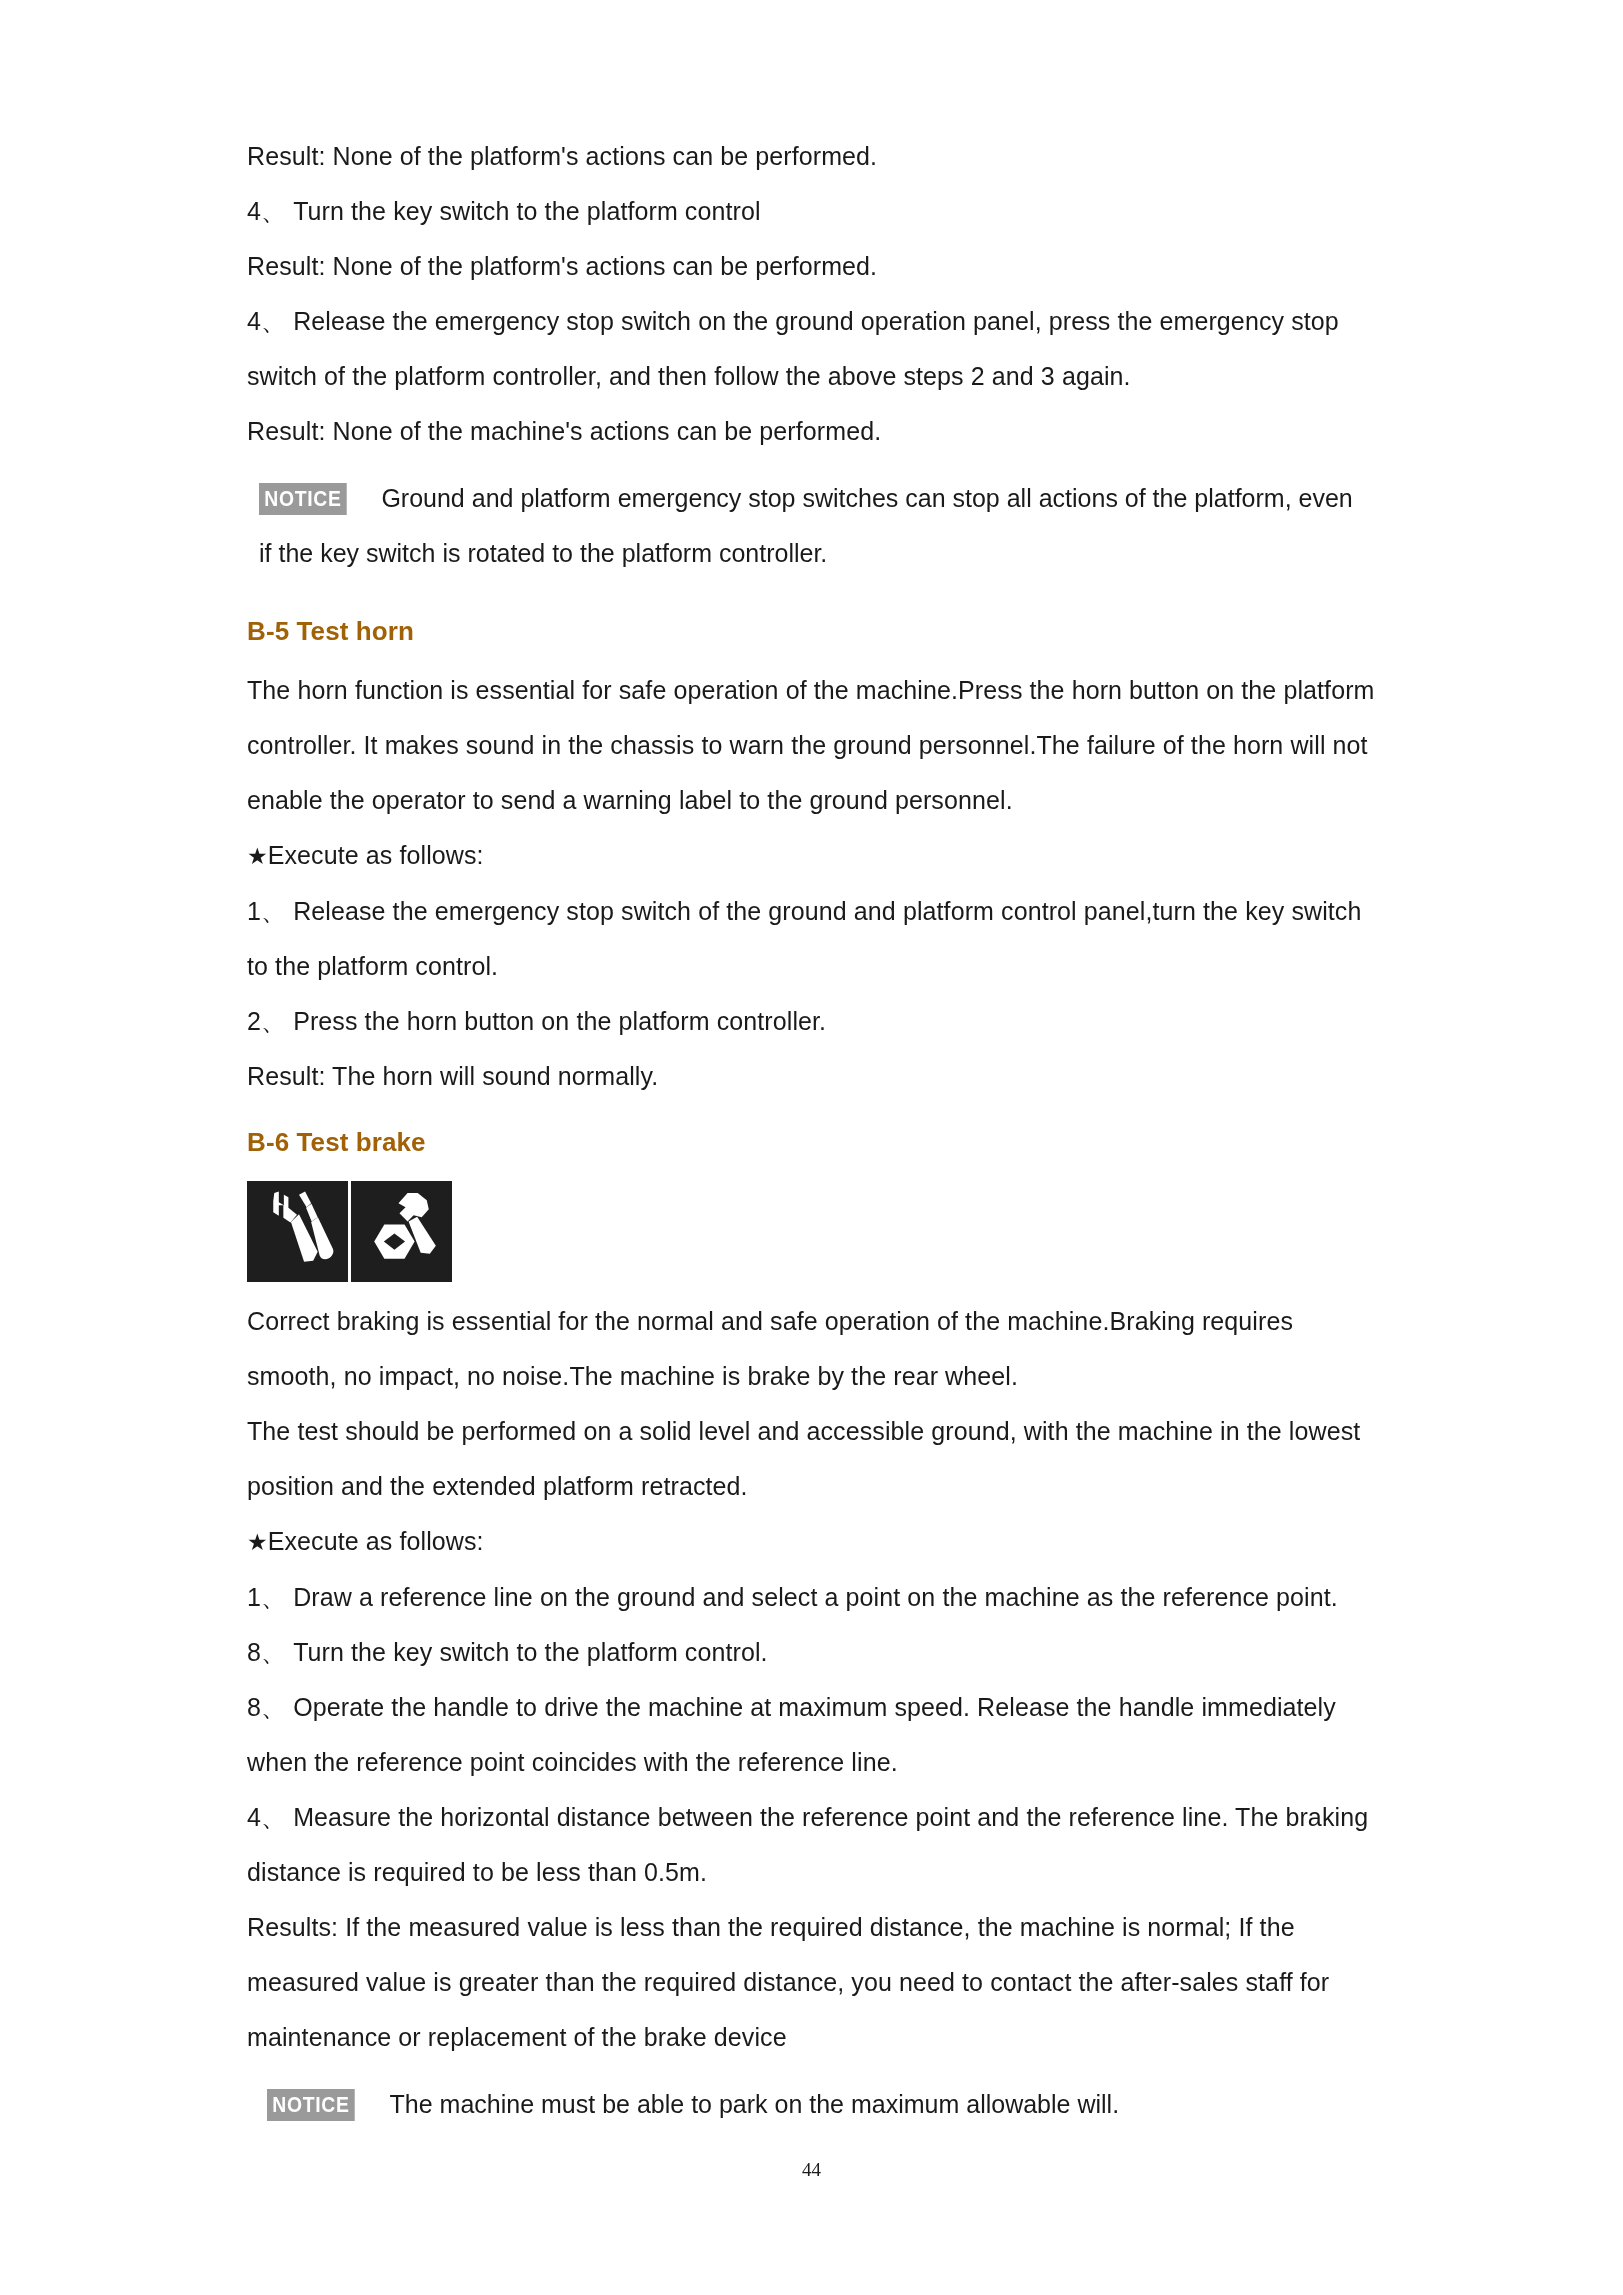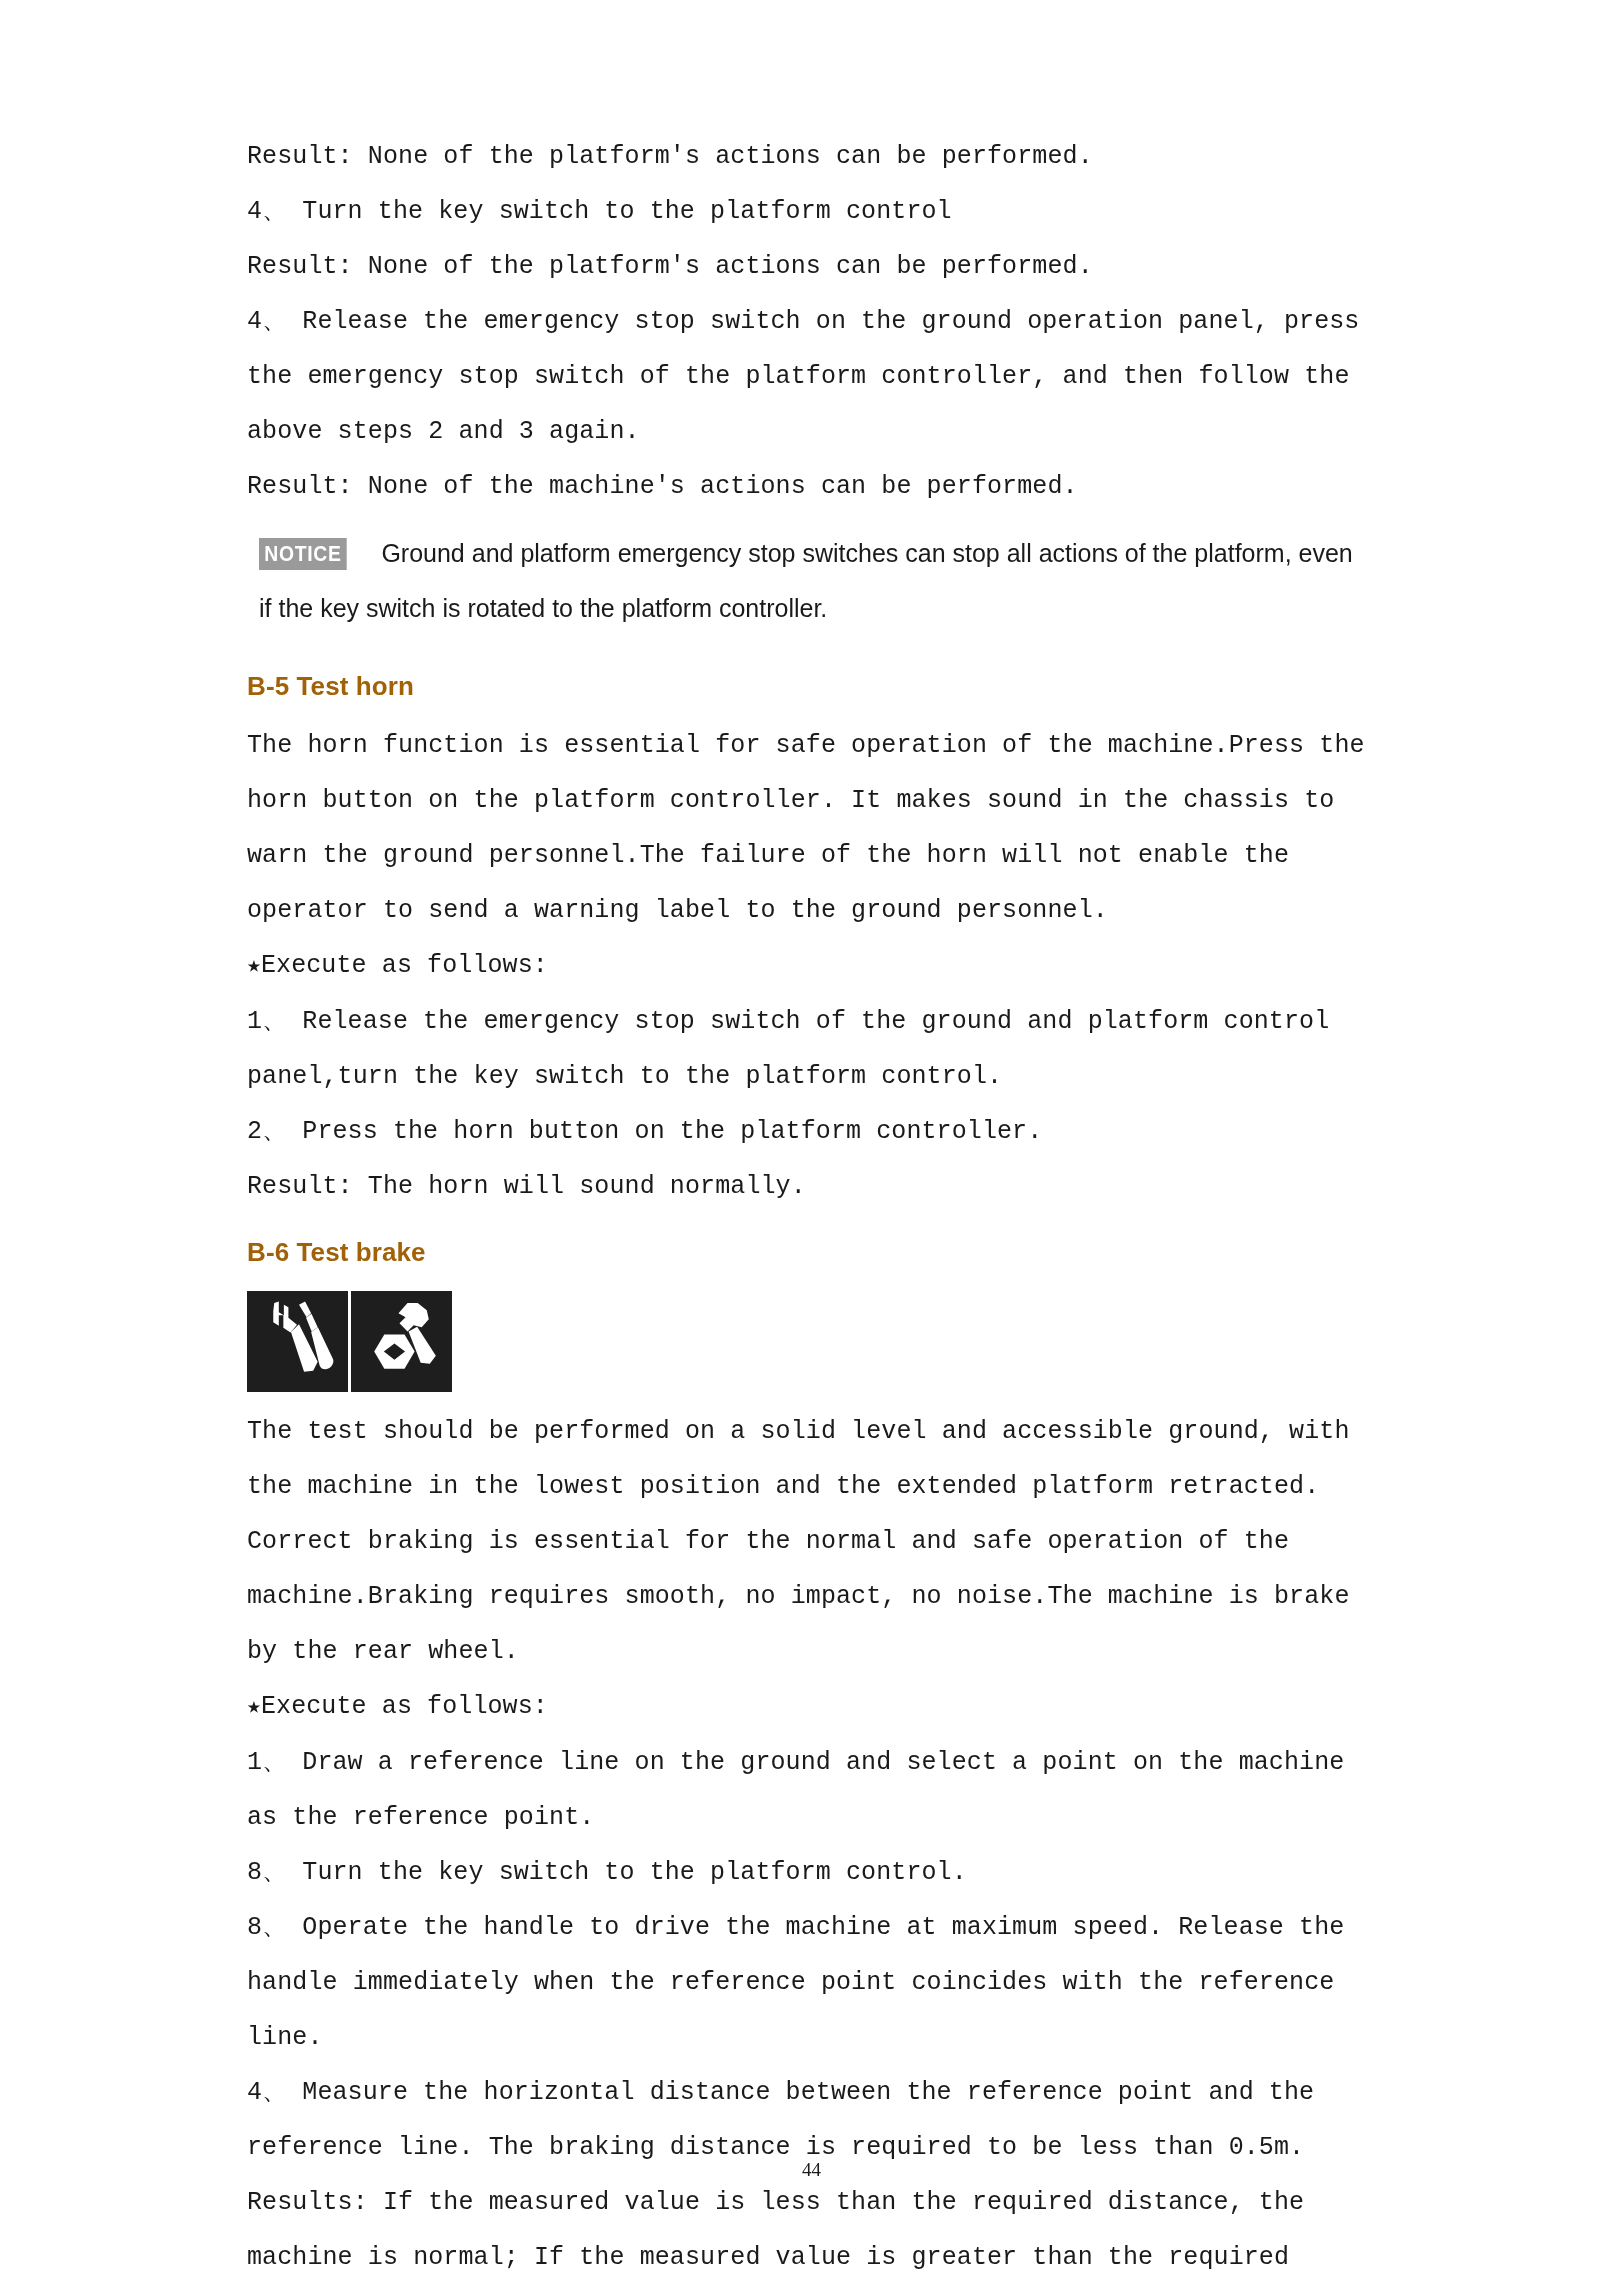--- a/index.html
+++ b/index.html
@@ -27,21 +27,20 @@
   }
   
   .para {
     font-size: 25px;
     line-height: 55px;
     color: #1a1a1a;
     letter-spacing: 0.1px;
     margin: 0;
     text-align: left;
     white-space: normal;
-    font-family: Liberation Mono, monospace;
   }
   .heading {
     font-size: 26px;
     font-weight: bold;
     line-height: 55px;
     margin: 0;
     color: #a16207;
     letter-spacing: 0.1px;
   }
   .spacer-sm { height: 4.1px; }
@@ -171,23 +170,23 @@
 
             <path d="M57 40 L65.5 35.5 L84 64 L78 72 L69 71 Z"></path>
 
             <path d="M33 43 L53 43 L63 60 L53 77 L33 77 L23 60 Z"></path>
             <path d="M43 52 L53.5 60 L43 68 L32.5 60 Z" fill="#1e1e1e"></path>
           </g>
         </svg>
       </span>
     </div>
 
+    <p class="para">Correct braking is essential for the normal and safe operation of the machine.Braking requires smooth, no impact, no noise.The machine is brake by the rear wheel.</p>
+
     <p class="para">The test should be performed on a solid level and accessible ground, with the machine in the lowest position and the extended platform retracted.</p>
-
-    <p class="para">Correct braking is essential for the normal and safe operation of the machine.Braking requires smooth, no impact, no noise.The machine is brake by the rear wheel.</p>
 
     <p class="para"><span class="star">★</span><span>Execute as follows:</span></p>
 
     <p class="para">1、 Draw a reference line on the ground and select a point on the machine as the reference point.</p>
 
     <p class="para">8、 Turn the key switch to the platform control.</p>
 
     <p class="para">8、 Operate the handle to drive the machine at maximum speed. Release the handle immediately when the reference point coincides with the reference line.</p>
 
     <p class="para">4、 Measure the horizontal distance between the reference point and the reference line. The braking distance is required to be less than 0.5m.</p>

